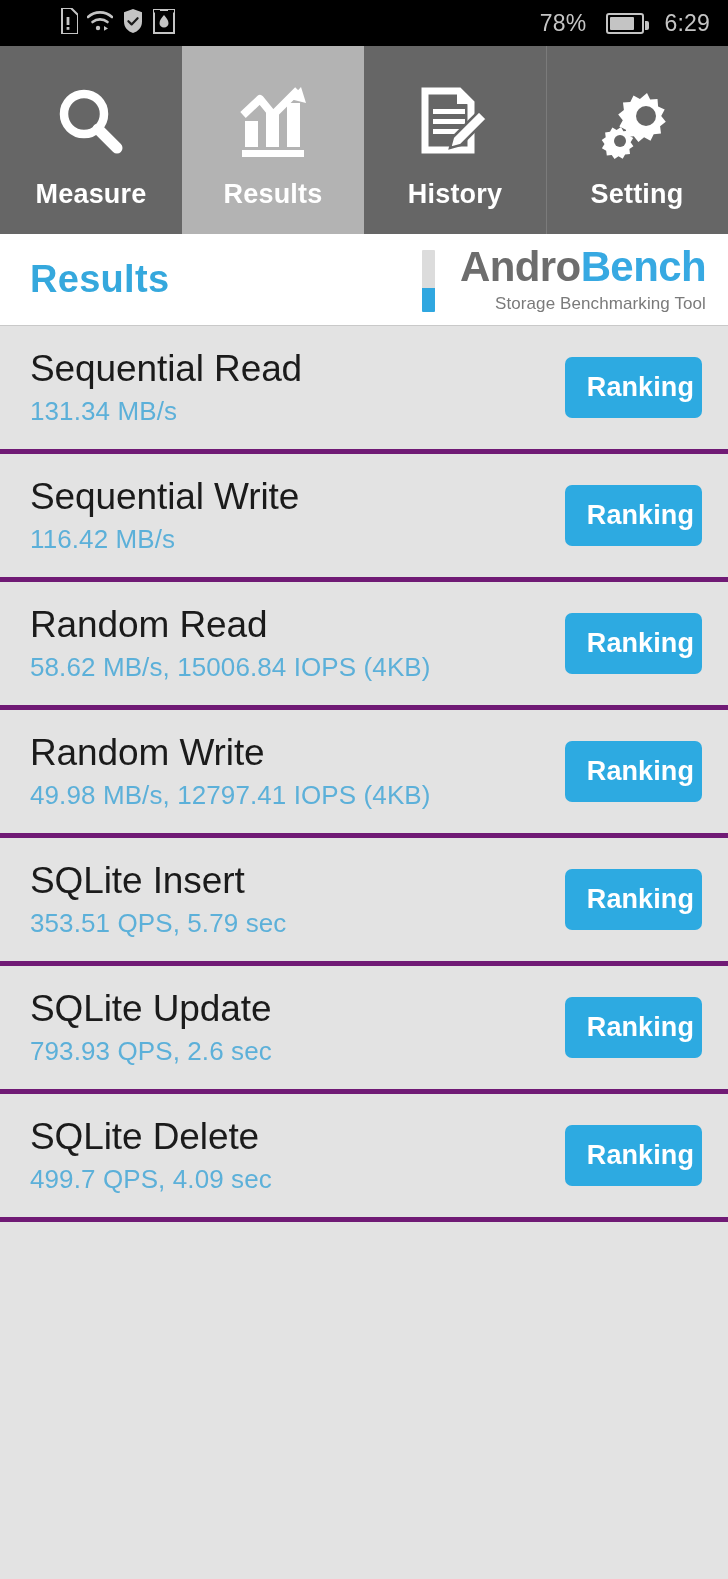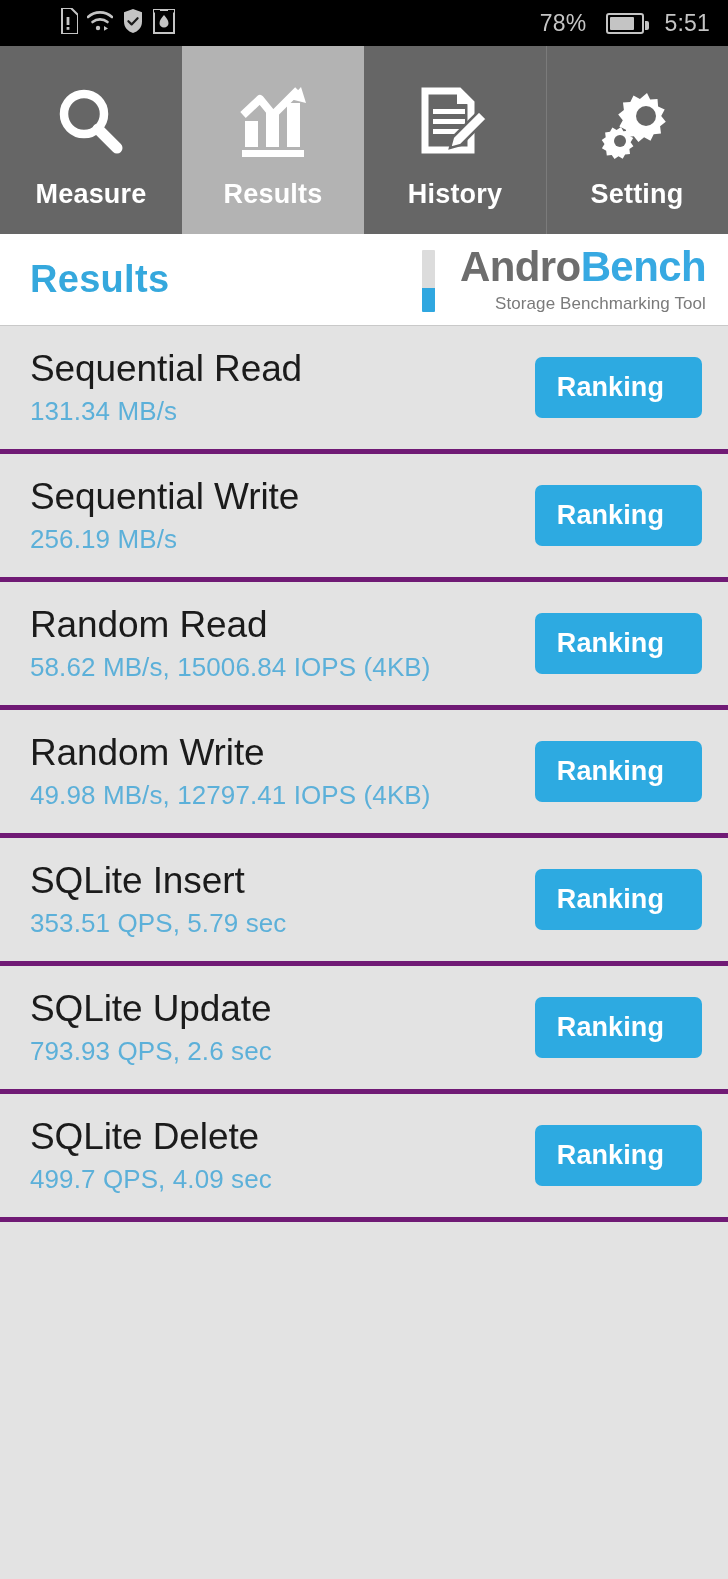--- a/index.html
+++ b/index.html
@@ -198,21 +198,21 @@
     margin-top: 6px;
     letter-spacing: .1px;
   }
   .rank-btn {
     background: #2daae1;
     color: #ffffff;
     font-size: 27px;
     font-weight: bold;
     border: none;
     border-radius: 7px;
-    padding: 17px 38px 17px 22px;
+    padding: 17px 8px 17px 22px;
     line-height: 1;
     cursor: pointer;
     white-space: nowrap;
     letter-spacing: .1px;
     font-family: "Liberation Sans", sans-serif;
   }
   .list-filler { background: #e3e3e3; flex: 1; }
 </style>
 </head>
 <body>
@@ -249,21 +249,21 @@
             <path d="M1 1h6v2.6H1zM15 1h6v2.6h-6z" fill="#000"></path>
           </svg>
       </span>
     </div>
     <div class="status-spacer"></div>
     <div class="status-right">
       <span class="status-text">78%</span>
       <span class="battery">
         <span class="battery-fill" id="battery-fill" style="width: 78%;"></span>
       </span>
-      <span class="status-text">5:51</span>
+      <span class="status-text">6:29</span>
     </div>
   </div>
 
   <div class="tabbar">
 
     <div class="tab">
       <span class="tab-icon">
         <svg width="80" height="80" viewBox="0 0 80 80">
             <circle cx="33" cy="31" r="20" fill="none" stroke="#fff" stroke-width="8.5"></circle>
             <path d="M47 46l19 19" stroke="#fff" stroke-width="11" stroke-linecap="round"></path>
@@ -337,21 +337,21 @@
         <div class="row">
           <div class="row-info">
             <div class="row-title">Sequential Read</div>
             <div class="row-value">131.34 MB/s</div>
           </div>
           <button class="rank-btn">Ranking</button>
         </div>
         <div class="row">
           <div class="row-info">
             <div class="row-title">Sequential Write</div>
-            <div class="row-value">256.19 MB/s</div>
+            <div class="row-value">116.42 MB/s</div>
           </div>
           <button class="rank-btn">Ranking</button>
         </div>
         <div class="row">
           <div class="row-info">
             <div class="row-title">Random Read</div>
             <div class="row-value">58.62 MB/s, 15006.84 IOPS (4KB)</div>
           </div>
           <button class="rank-btn">Ranking</button>
         </div>

